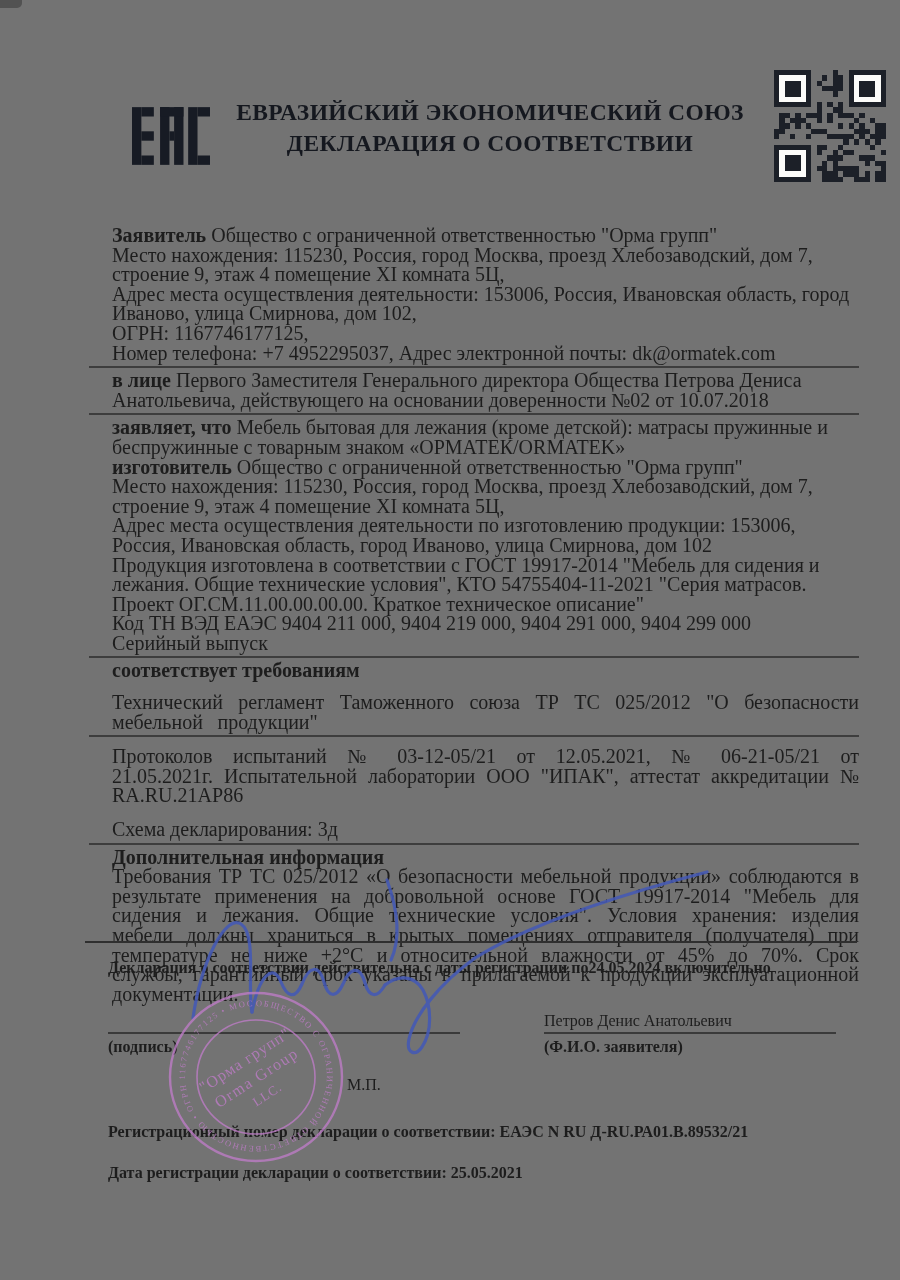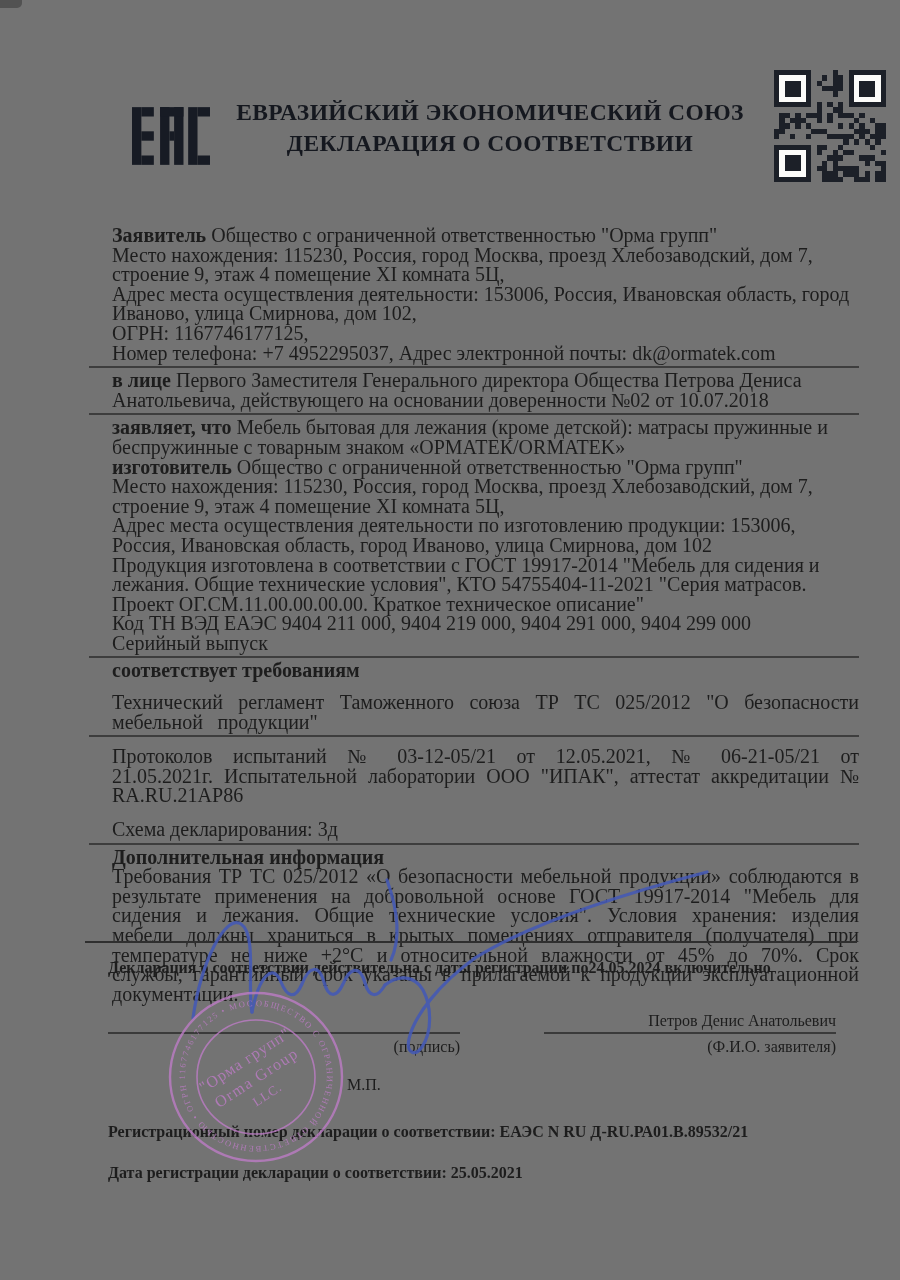--- a/index.html
+++ b/index.html
@@ -29,23 +29,23 @@
   .mt10{margin-top:10px !important;}
   .mt12{margin-top:12px !important;}
   .mt14{margin-top:14px !important;}
 
   .bottom{position:absolute;left:85px;top:941px;width:772px;border-top:2.5px solid #2f2f2f;font-size:16px;line-height:20px;}
   .validity{margin:15px 0 0 23px;font-weight:bold;}
   .validity .date{}
   .sigrow{display:flex;align-items:flex-end;margin:30px 0 0 23px;}
   .sig-left{width:352px;}
   .sig-left .line{border-bottom:2px solid #3a3a3a;height:24px;}
-  .cap{text-align:right;padding-top:3px;}
+  .cap{text-align:left;padding-top:3px;font-weight:bold;}
   .sig-right{width:292px;margin-left:84px;}
-  .sig-right .name{text-align:right;border-bottom:2px solid #3a3a3a;padding-bottom:1px;}
+  .sig-right .name{text-align:left;border-bottom:2px solid #3a3a3a;padding-bottom:1px;}
   .mp{margin:18px 0 0 262px;}
   .regnum{margin:27px 0 0 23px;font-weight:bold;}
   .regdate{margin:21px 0 0 23px;font-weight:bold;}
 
   .sig-svg{position:absolute;left:125px;top:858px;width:600px;height:205px;pointer-events:none;}
   .stamp-svg{position:absolute;left:166px;top:990px;width:180px;height:174px;pointer-events:none;opacity:.8;}
 </style>
 </head>
 <body>
 

